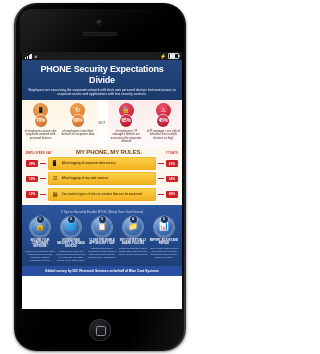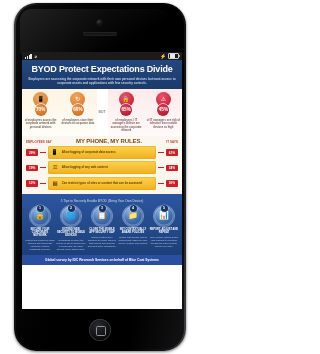--- a/index.html
+++ b/index.html
@@ -134,21 +134,21 @@
           <span class="sb-wifi">◕</span>
           <span class="sb-right">
             <span class="sb-bolt">⚡</span>
             <span class="sb-batt">
                 <i></i>
               </span>
           </span>
         </div>
 
         <div class="hdr">
-          <h1>BYOD Protect Expectations Divide</h1>
+          <h1>PHONE Security Expectations Divide</h1>
           <p>Employees are accessing the corporate network with their own personal devices but want access to corporate assets and applications with few security controls.</p>
         </div>
 
         <div class="stats">
           <div class="stat o">
             <div class="medal">
               <div class="mtop">
                   <span class="mico">📱</span>
                 </div>
               <div class="mbot">70%</div>

